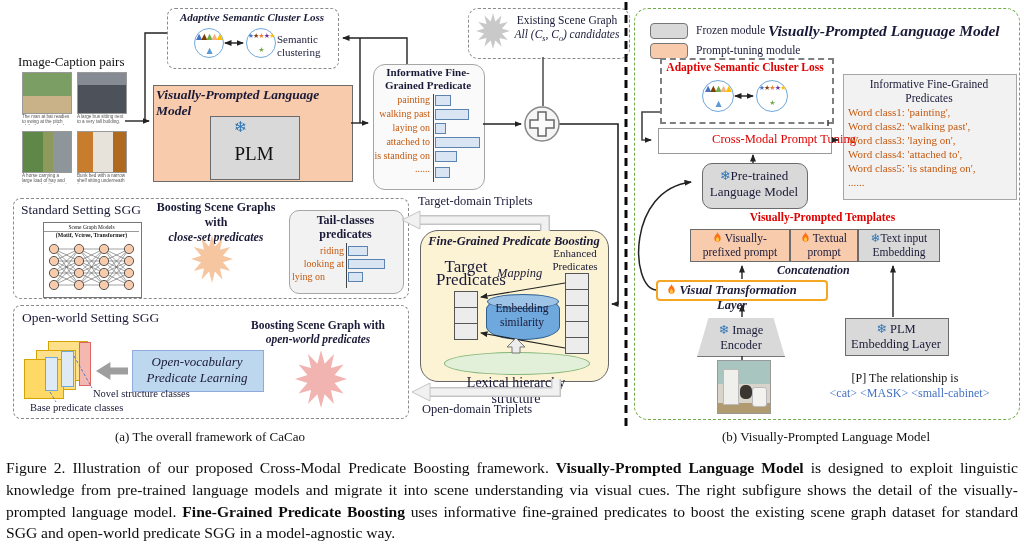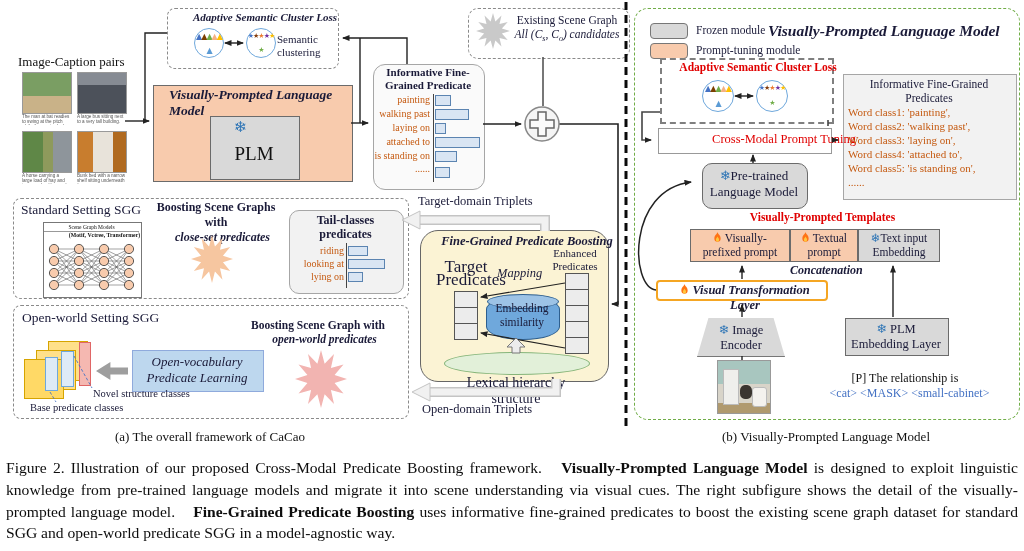--- a/index.html
+++ b/index.html
@@ -2,21 +2,21 @@
 <html><head>
 <meta charset="utf-8">
 <style>
   html,body{margin:0;padding:0;background:#fff;}
   #fig{position:relative;width:1024px;height:551px;background:#fff;overflow:hidden;
        font-family:"Liberation Serif",serif;color:#111;}
   .abs{position:absolute;}
   .ctr{text-align:center;}
   .ser{font-family:"Liberation Serif",serif;}
   .ital{font-style:italic;}
-  .bold{font-weight:700;padding-left:13px;}
+  .bold{font-weight:700;}
   .navy{color:#1a1a38;}
   .red{color:#e00000;}
   .orangetxt{color:#c55a11;}
   .bluetxt{color:#4472c4;}
   .dashbox{border:1px dashed #8a8a8a;border-radius:8px;background:#fff;}
   .graybox{background:#f2f2f2;border:1px solid #a6a6a6;}
   .module-gray{background:#d9d9d9;border:1px solid #6b6b6b;}
   .module-orange{background:#f8cbad;border:1px solid #6b6b6b;}
   .burst{position:absolute;clip-path:polygon(100% 50%,76.1% 57%,93.3% 75%,69.1% 69.1%,75% 93.3%,57% 76.1%,50% 100%,43% 76.1%,25% 93.3%,30.9% 69.1%,6.7% 75%,23.9% 57%,0% 50%,23.9% 43%,6.7% 25%,30.9% 30.9%,25% 6.7%,43% 23.9%,50% 0%,57% 23.9%,75% 6.7%,69.1% 30.9%,93.3% 25%,76.1% 43%);}
   .circ{position:absolute;border:1.2px solid #6fa8dc;border-radius:50%;background:#fff;
@@ -176,21 +176,21 @@
   <div class="burst z2" style="left:191px;top:235px;width:42px;height:48px;background:#f6c6a0;"></div>
   <div class="abs graybox z2" style="left:289px;top:210px;width:113px;height:82px;border-radius:10px;"></div>
   <div class="abs z3 ctr ser navy" style="left:291px;top:213px;width:109px;font-size:12px;line-height:14px;font-weight:600;">
     <span>Tail-classes</span><br><span>predicates</span>
   </div>
   <div class="abs z3" style="left:346px;top:243px;width:0;height:45px;border-left:1.2px solid #444;"></div>
   <div class="abs z3 orangetxt ser" style="left:292px;top:245px;width:52px;font-size:10px;text-align:right;">riding</div>
   <div class="bar z3" style="left:348px;top:246px;width:18px;height:8px;"></div>
   <div class="abs z3 orangetxt ser" style="left:292px;top:258px;width:52px;font-size:10px;text-align:right;">looking at</div>
   <div class="bar z3" style="left:348px;top:259px;width:35px;height:8px;"></div>
-  <div class="abs z3 orangetxt ser" style="left:292px;top:271px;width:52px;font-size:10px;text-align:right;">lying on</div>
+  <div class="abs z3 orangetxt ser" style="left:292px;top:271px;width:52px;font-size:10px;">lying on</div>
   <div class="bar z3" style="left:348px;top:272px;width:13px;height:8px;"></div>
 
   <div class="abs dashbox z1" style="left:13px;top:305px;width:394px;height:112px;"></div>
   <div class="abs z2 ser navy" style="left:22px;top:310px;width:180px;font-size:13.5px;">Open-world Setting SGG</div>
   <div class="stacksq z2" style="left:48px;top:341px;width:40px;height:40px;background:#ffe08a;border:1px solid #d6a400;"></div>
   <div class="stacksq z2" style="left:36px;top:350px;width:40px;height:40px;background:#ffe08a;border:1px solid #d6a400;"></div>
   <div class="stacksq z2" style="left:24px;top:359px;width:40px;height:40px;background:#ffd966;border:1px solid #d6a400;"></div>
   <div class="stacksq z3" style="left:45px;top:357px;width:13px;height:34px;background:#deebf7;border:1px solid #6fa8dc;"></div>
   <div class="stacksq z3" style="left:61px;top:351px;width:13px;height:36px;background:#deebf7;border:1px solid #6fa8dc;"></div>
   <div class="stacksq z2" style="left:79px;top:342px;width:12px;height:44px;background:#f5b8b1;border:1px solid #e06666;"></div>

